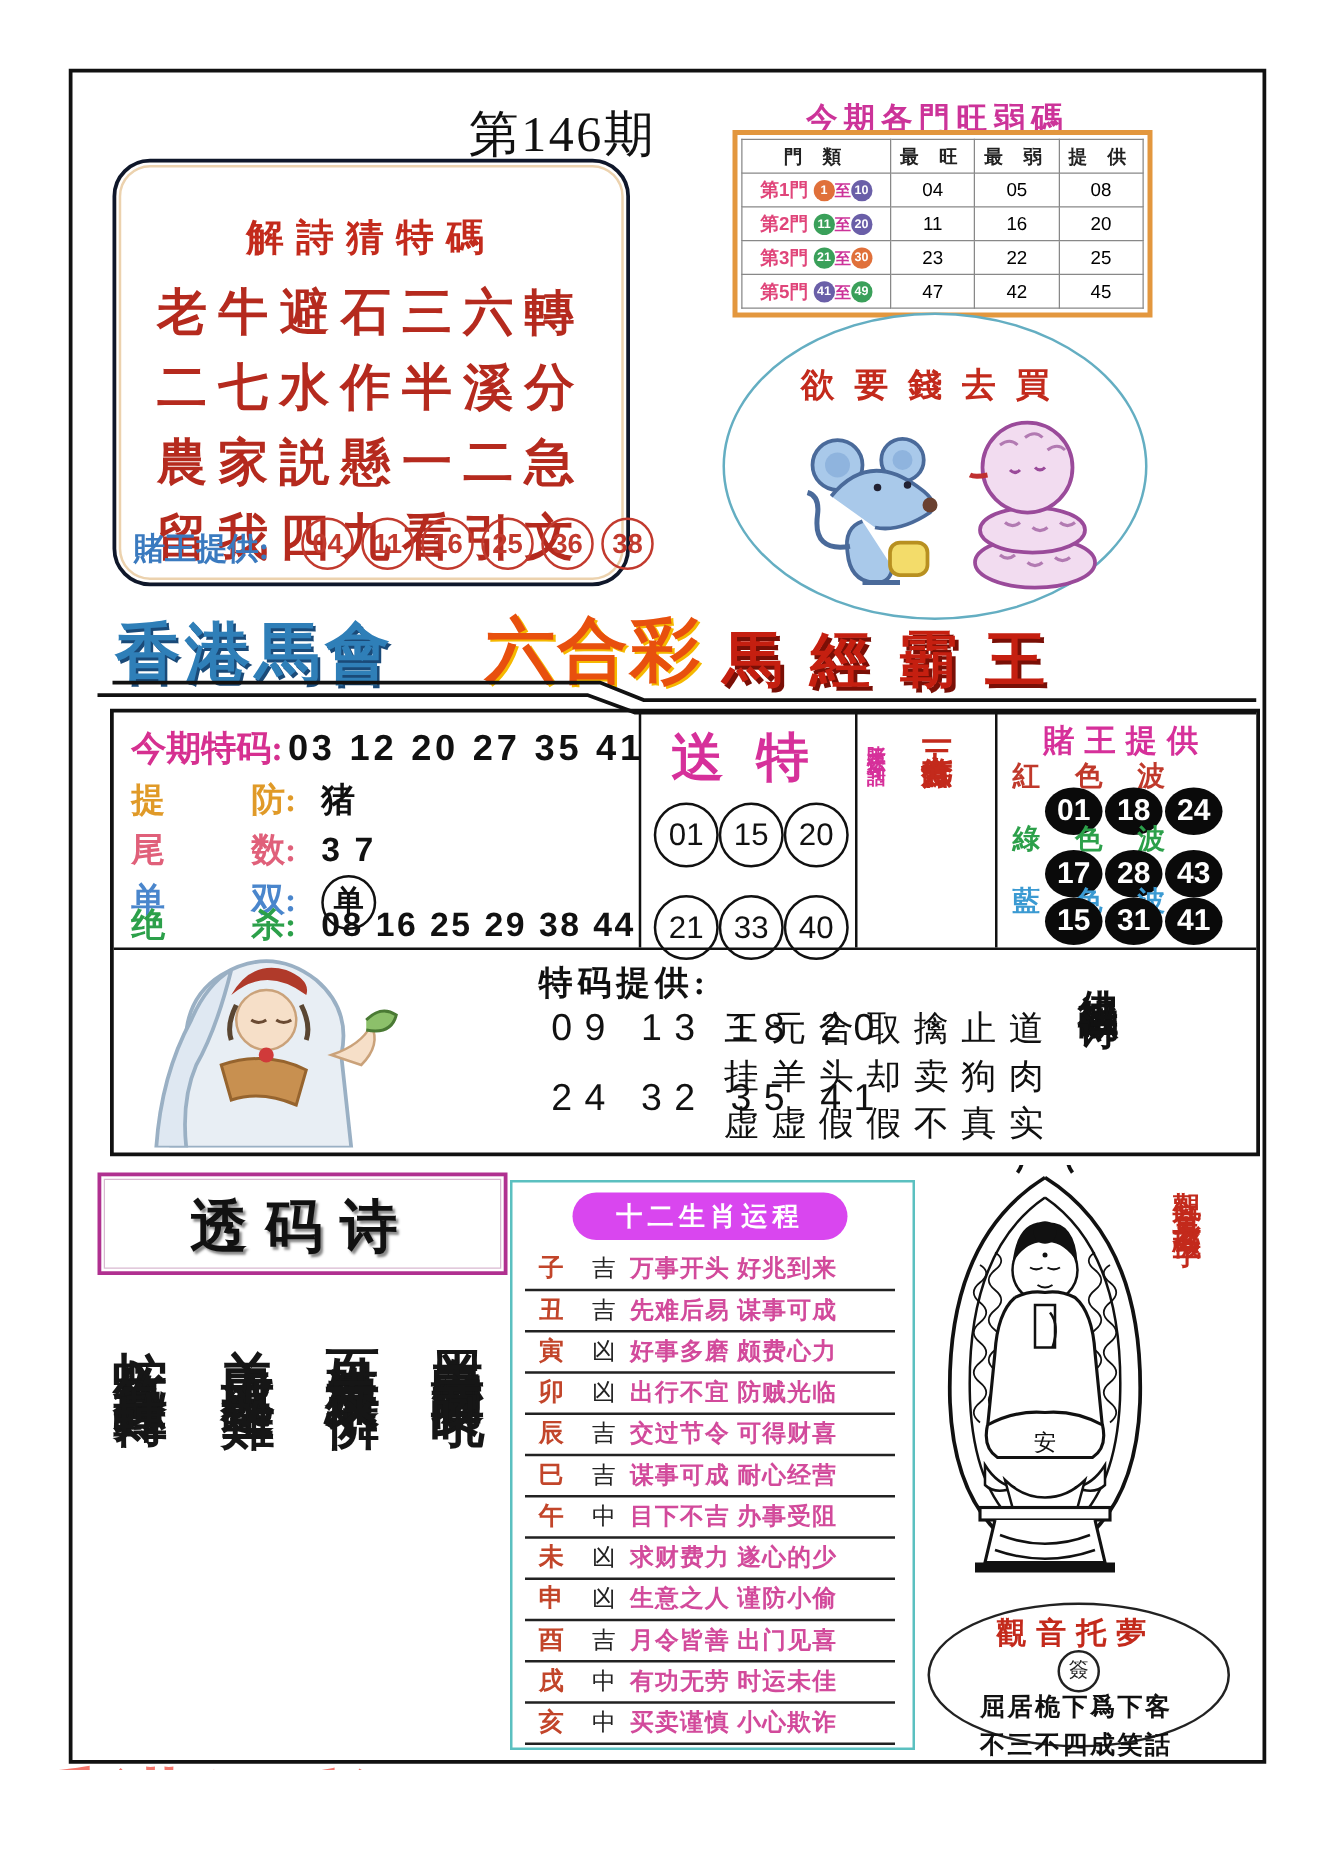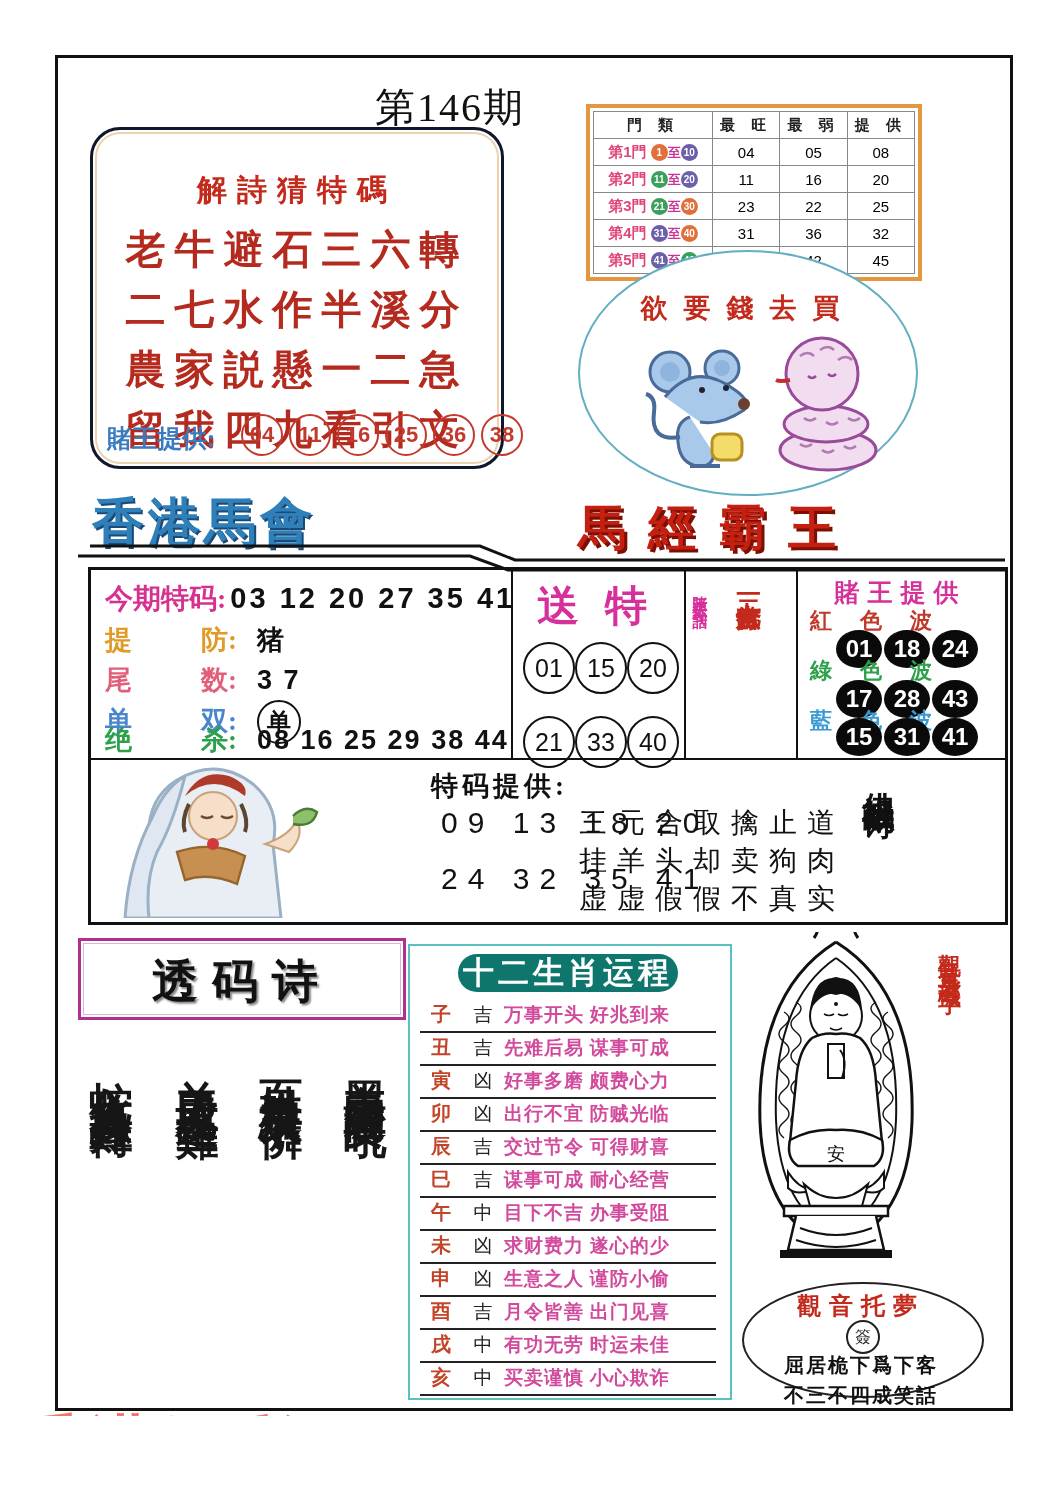--- a/index.html
+++ b/index.html
@@ -102,22 +102,22 @@
   
   .tbox{left:78px;top:938px;width:322px;height:76px;border:3px solid #b03090;
         box-shadow:inset 0 0 0 2px #fff,inset 0 0 0 3px #d8b8d0;}
   .ttitle{left:0;top:10px;width:100%;text-align:center;font-size:46px;font-weight:bold;
           color:#111;letter-spacing:14px;text-shadow:2px 2px 2px #888;}
   .tcol{writing-mode:vertical-rl;text-orientation:upright;font-size:43px;font-weight:bold;
         color:#161616;letter-spacing:6px;}
 
   
   .zbox{left:408px;top:944px;width:320px;height:452px;border:2px solid #5bc0c0;}
-  .zhead{position:absolute;left:48px;top:8px;width:220px;height:38px;background:#0f766e;
-         border-radius:19px;color:#fff;font-size:31px;font-weight:bold;text-align:center;
+  .zhead{position:absolute;left:48px;top:8px;width:220px;height:38px;background:#d946ef;
+         border-radius:19px;color:#fff;font-size:21px;font-weight:bold;text-align:center;
          line-height:38px;letter-spacing:4px;}
   .zrow{position:absolute;left:10px;width:296px;height:33px;border-bottom:2px solid #222;
         display:flex;align-items:center;}
   .zb{width:42px;text-align:center;color:#c2452a;font-weight:bold;font-size:20px;}
   .zl{width:42px;text-align:center;color:#222;font-size:19px;}
   .zt{color:#d24a9b;font-weight:bold;font-size:19px;letter-spacing:1px;white-space:nowrap;}
 
   
   .gy-ellipse{left:742px;top:1282px;width:238px;height:112px;border:2px solid #222;
               border-radius:50%;}
@@ -156,20 +156,21 @@
     <div class="abs pcircles">
       <span class="pcircle">04</span>
       <span class="pcircle">11</span>
       <span class="pcircle">16</span>
       <span class="pcircle">25</span>
       <span class="pcircle">36</span>
       <span class="pcircle">38</span>
     </div>
   </div>
 
+  <div class="abs sw-title">今期各門旺弱碼</div>
   <div class="abs sw-wrap">
     <table class="sw-table">
       <tbody>
           <tr>
         <th style="width:118px">門 類</th>
         <th>最 旺</th>
         <th>最 弱</th>
         <th>提 供</th>
       </tr>
       <tr>
@@ -187,27 +188,20 @@
         <td>20</td>
       </tr>
       <tr>
         <td class="gatecell"><span>第3門</span>
           <span class="rng c-green">21</span><span class="zhi">至</span><span class="rng c-orange">30</span></td>
         <td>23</td>
         <td>22</td>
         <td>25</td>
       </tr>
       <tr>
-        <td class="gatecell"><span>第4門</span>
-          <span class="rng c-purple">31</span><span class="zhi">至</span><span class="rng c-orange">40</span></td>
-        <td>31</td>
-        <td>36</td>
-        <td>32</td>
-      </tr>
-      <tr>
         <td class="gatecell"><span>第5門</span>
           <span class="rng c-purple">41</span><span class="zhi">至</span><span class="rng c-green">49</span></td>
         <td>47</td>
         <td>42</td>
         <td>45</td>
       </tr>
     </tbody>
       </table>
   </div>
 
@@ -233,20 +227,21 @@
       <circle cx="52" cy="42" r="36" fill="#f2dcf0" stroke="#9a4a9a" stroke-width="3"></circle>
       <path d="M20 48 q-10 2 -14 0" stroke="#c03030" stroke-width="4" fill="none"></path>
       <path d="M38 44 q4 4 8 0 M58 42 q4 4 8 0" stroke="#9a4a9a" stroke-width="2.5" fill="none"></path>
       <path d="M30 24 q8 -6 14 0 M50 18 q8 -6 14 0 M68 28 q8 -6 14 0
                M34 86 q6 5 12 0 M56 90 q6 5 12 0 M78 86 q6 5 12 0
                M30 112 q6 5 12 0 M52 118 q6 5 12 0 M74 114 q6 5 12 0" stroke="#b27ab2" stroke-width="2.5" fill="none"></path>
     </svg>
   </div>
 
   <div class="abs bn-left">香港馬會</div>
+  <div class="abs bn-center">六合彩</div>
   <div class="abs bn-right">馬經霸王</div>
   <svg class="abs" style="left:60px;top:540px" width="950" height="40" viewBox="0 0 950 40">
     <path d="M30 6 H420 L455 20 H945" fill="none" stroke="#111" stroke-width="3"></path>
     <path d="M18 16 H410 L448 30 H945" fill="none" stroke="#111" stroke-width="3"></path>
   </svg>
 
   <div class="abs mainbox">
     <div class="vline" style="left:420px"></div>
     <div class="vline" style="left:593px"></div>
     <div class="vline" style="left:705px"></div>

